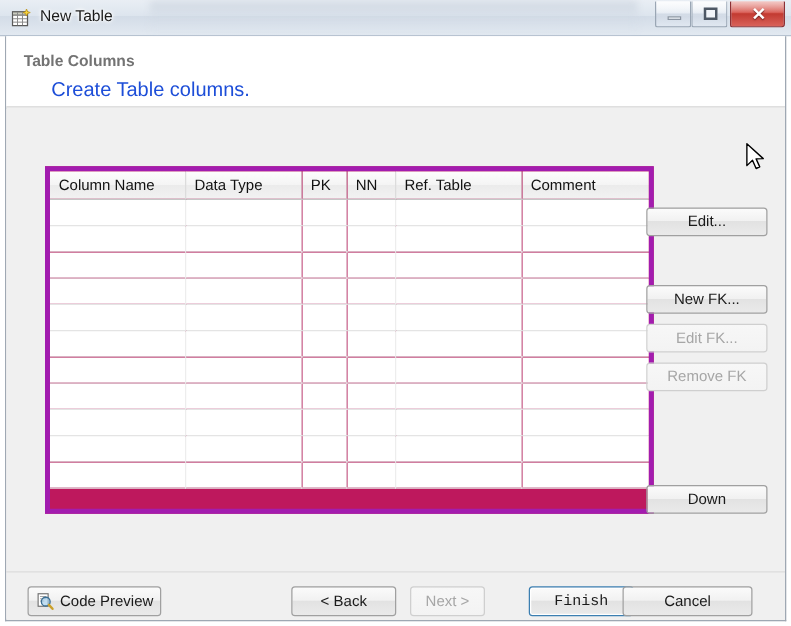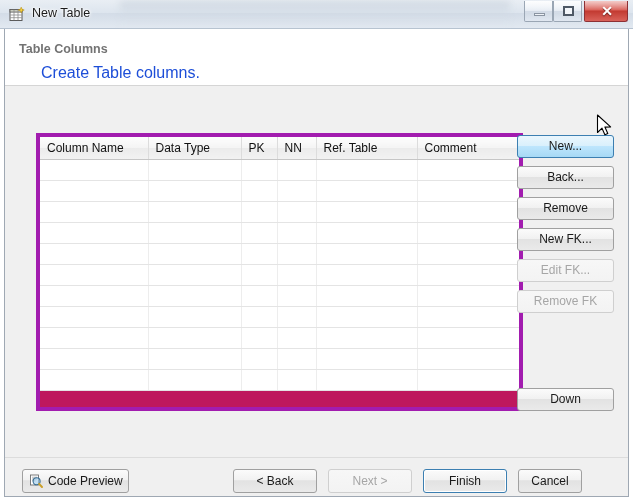--- a/index.html
+++ b/index.html
@@ -269,20 +269,21 @@
     background: linear-gradient(to bottom, #f7f7f7 0%, #f3f3f3 100%);
   }
   .btn.hover {
     border: 1px solid #3c7fb1;
     background: linear-gradient(to bottom, #eaf6fd 0%, #d9f0fc 47%, #bee6fd 48%, #a7d9f5 100%);
   }
   .btn.default {
     border: 1px solid #3c7fb1;
     box-shadow: inset 0 0 0 1px #ffffff;
     background: linear-gradient(to bottom, #fbfbfb 0%, #f1f1f1 47%, #e2e2e2 48%, #eaeaea 100%);
+    font-family: Liberation Mono, monospace;
   }
   .side-btn {
     left: 512px;
     width: 97px;
     height: 23px;
     line-height: 21px;
   }
 
   
   #footer {
@@ -466,28 +467,22 @@
                 <td>&nbsp;</td>
                 <td>&nbsp;</td>
                 <td>&nbsp;</td>
                 <td>&nbsp;</td>
                 <td>&nbsp;</td>
               </tr>
             </tbody>
         </table>
       </div>
 
-      <div class="btn side-btn hover" id="sb0" style="top:48px;">
-        <span class="lbl">New...</span>
-      </div>
       <div class="btn side-btn" id="sb1" style="top:79px;">
-        <span class="lbl">Back...</span>
-      </div>
-      <div class="btn side-btn" id="sb2" style="top:110px;">
-        <span class="lbl">Remove</span>
+        <span class="lbl">Edit...</span>
       </div>
       <div class="btn side-btn disabled" id="sb4" style="top:172px;">
         <span class="lbl">Edit FK...</span>
       </div>
       <div class="btn side-btn" id="sb3" style="top:141px;">
         <span class="lbl">New FK...</span>
       </div>
       <div class="btn side-btn disabled" id="sb5" style="top:203px;">
         <span class="lbl">Remove FK</span>
       </div>
@@ -506,27 +501,27 @@
           <line x1="3" y1="6.8" x2="6.5" y2="6.8" stroke="#9a9a9a" stroke-width="0.7"></line>
           <circle cx="7.6" cy="7.3" r="3.5" fill="rgba(160,205,235,0.65)" stroke="#3b6f94" stroke-width="1.1"></circle>
           <line x1="10.1" y1="9.9" x2="13" y2="13" stroke="#caa02a" stroke-width="2" stroke-linecap="round"></line>
         </svg>
         <span class="lbl">Code Preview</span>
       </div>
 
       <div class="btn foot-btn" style="left:228px;width:84px;">
         <span class="lbl">&lt; Back</span>
       </div>
-      <div class="btn foot-btn disabled" style="left:323px;width:84px;">
+      <div class="btn foot-btn disabled" style="left:323px;width:60px;">
         <span class="lbl">Next &gt;</span>
       </div>
       <div class="btn foot-btn default" style="left:418px;width:84px;">
         <span class="lbl">Finish</span>
       </div>
-      <div class="btn foot-btn" style="left:513px;width:64px;">
+      <div class="btn foot-btn" style="left:493px;width:104px;">
         <span class="lbl">Cancel</span>
       </div>
     </div>
 
   </div>
 
   <svg id="mouse-cursor" width="18" height="26" viewBox="0 0 18 26" style="position:absolute;left:596px;top:114px;pointer-events:none;">
     <path d="M1.5 1 L1.5 18.5 L6 14.2 L8.9 20.8 L11.8 19.5 L8.9 13.1 L14.6 12.9 Z" fill="#ffffff" stroke="#000000" stroke-width="1.1" stroke-linejoin="round"></path>
   </svg>
 

